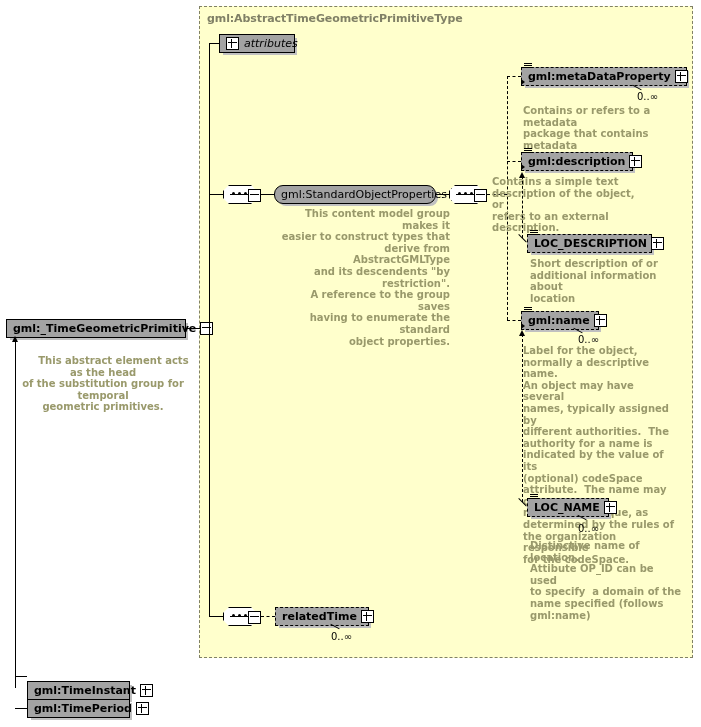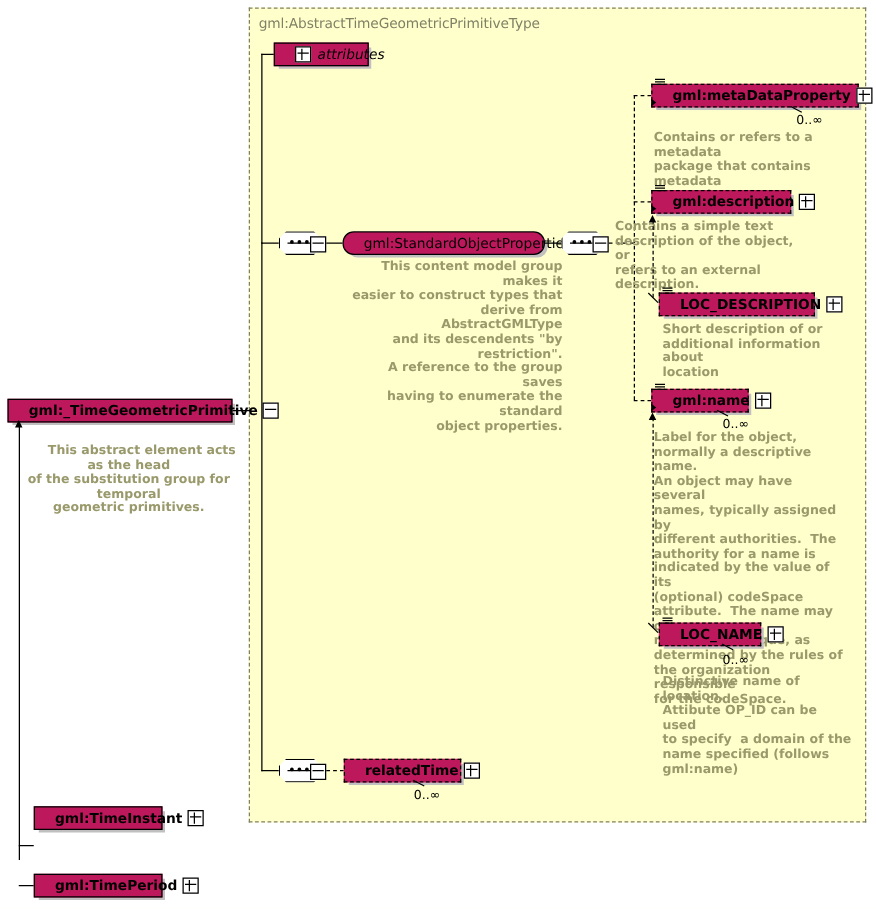--- a/index.html
+++ b/index.html
@@ -10,32 +10,32 @@
   .abs{position:absolute;}
 
   
   #type-panel{
     left:199px;top:6px;width:492px;height:650px;
     background:#ffffcc;
     border:1px dashed #808066;
   }
   #type-title{
     left:207px;top:12px;
-    font-size:11px;font-weight:normal;color:#808066;
+    font-size:11px;font-weight:bold;color:#808066;
     letter-spacing:-0.1px;white-space:nowrap;
   }
 
   
   .node{
     box-sizing:border-box;
-    background:#be185d;
+    background:#a3a3a3;
     border:1px solid #000000;
     height:19px;
     display:flex;align-items:center;
-    padding:0 3px 0 16px;
+    padding:0 3px 0 6px;
     font-size:11px;font-weight:bold;color:#000;
     white-space:nowrap;
     box-shadow:3px 3px 0 -1px #c0c0c0;
   }
   .node.dashed{border:1px dashed #000000;}
   .node .lbl{flex:1;padding-right:4px;}
   .node.italicbox .lbl{font-weight:normal;font-style:italic;}
 
   
   .ctl{
@@ -149,21 +149,21 @@
 
 <div class="ln h" style="left:186px;top:328px;width:14px;"></div>
 
 <div class="sgarrow" style="left:15px;top:336px;height:352px;">
   <div class="head"></div>
   <div class="stem solid"></div>
 </div>
 <div class="ln h" style="left:15px;top:676px;width:12px;"></div>
 <div class="ln h" style="left:15px;top:708px;width:12px;"></div>
 
-<div class="abs node" style="left:27px;top:645px;width:103px;">
+<div class="abs node" style="left:27px;top:681px;width:103px;">
   <span class="lbl">gml:TimeInstant</span>
   <span class="ctl plus"></span>
 </div>
 <div class="abs node" style="left:27px;top:699px;width:103px;">
   <span class="lbl">gml:TimePeriod</span>
   <span class="ctl plus"></span>
 </div>
 
 <div class="abs node italicbox" style="left:219px;top:34px;width:76px;">
   <span class="ctl plus" style="margin-right:5px;"></span>

